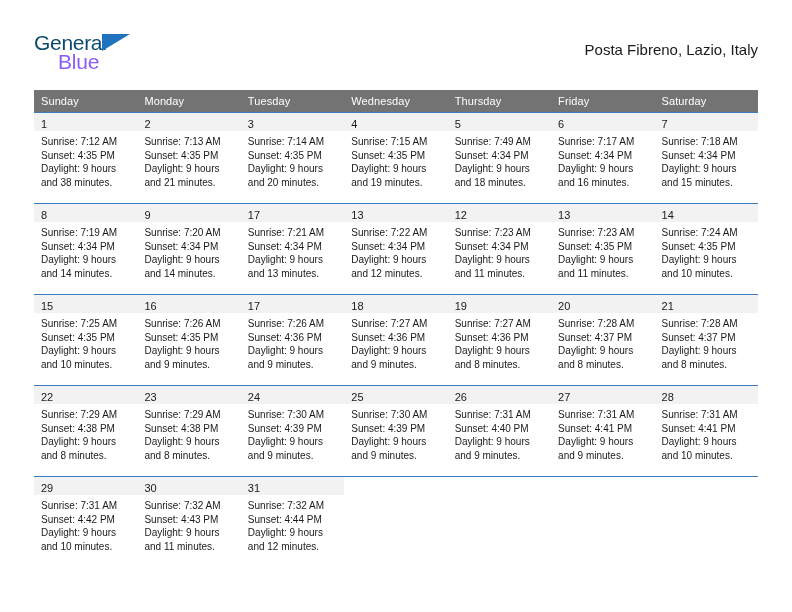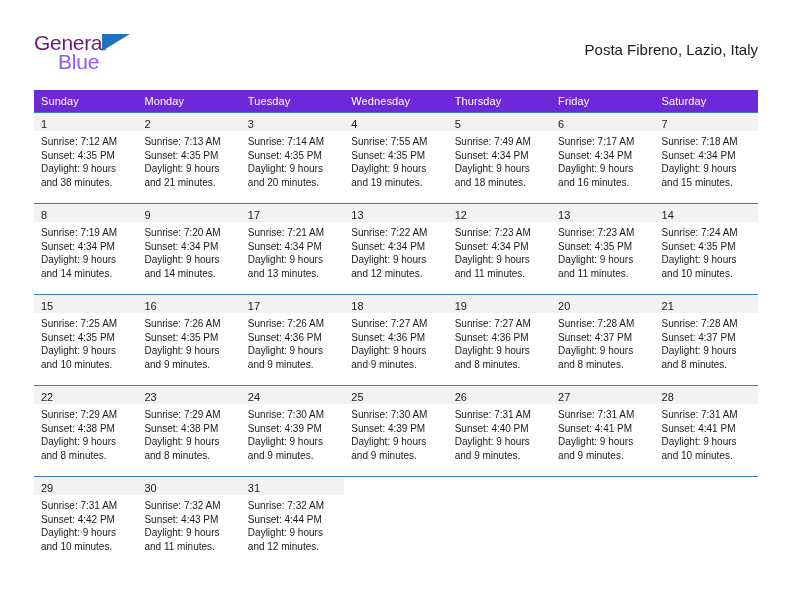--- a/index.html
+++ b/index.html
@@ -37,21 +37,21 @@
     height: 52px;
     line-height: 1;
     user-select: none;
   }
   .logo-general {
     position: absolute;
     left: 0;
     top: 6px;
     font-size: 21px;
     letter-spacing: -0.3px;
-    color: #701a75;
+    color: #0c4a6e;
     font-family: "Liberation Sans", sans-serif;
   }
   .logo-triangle {
     position: absolute;
     left: 68px;
     top: 8px;
     width: 0;
     height: 0;
     border-left: 28px solid #1f72bd;
     border-bottom: 17px solid transparent;
@@ -86,21 +86,21 @@
 
   
   .calendar {
     margin: 12px 34px 0 34px;
     width: 724px;
     border-collapse: collapse;
     table-layout: fixed;
   }
 
   .calendar th {
-    background: #6d28d9;
+    background: #737373;
     color: #ffffff;
     font-size: 11px;
     font-weight: normal;
     text-align: left;
     padding: 5px 0 5px 7px;
     border: none;
     letter-spacing: 0.1px;
   }
 
   .daycell {
@@ -196,21 +196,21 @@
             <div class="cell-body">
               <div class="cell-line">Sunrise: 7:14 AM</div>
               <div class="cell-line">Sunset: 4:35 PM</div>
               <div class="cell-line">Daylight: 9 hours</div>
               <div class="cell-line">and 20 minutes.</div>
             </div>
           </td>
           <td class="daycell">
             <div class="daynum-band"><span class="daynum">4</span></div>
             <div class="cell-body">
-              <div class="cell-line">Sunrise: 7:55 AM</div>
+              <div class="cell-line">Sunrise: 7:15 AM</div>
               <div class="cell-line">Sunset: 4:35 PM</div>
               <div class="cell-line">Daylight: 9 hours</div>
               <div class="cell-line">and 19 minutes.</div>
             </div>
           </td>
           <td class="daycell">
             <div class="daynum-band"><span class="daynum">5</span></div>
             <div class="cell-body">
               <div class="cell-line">Sunrise: 7:49 AM</div>
               <div class="cell-line">Sunset: 4:34 PM</div>

